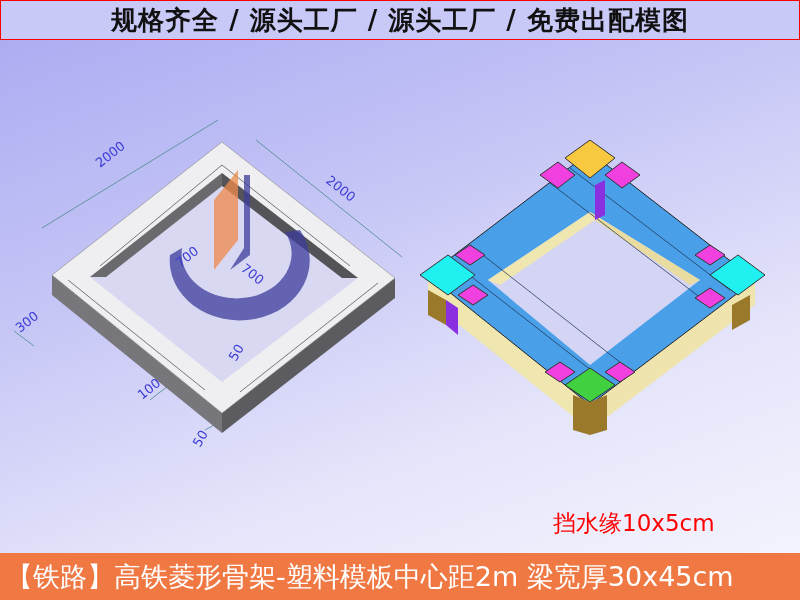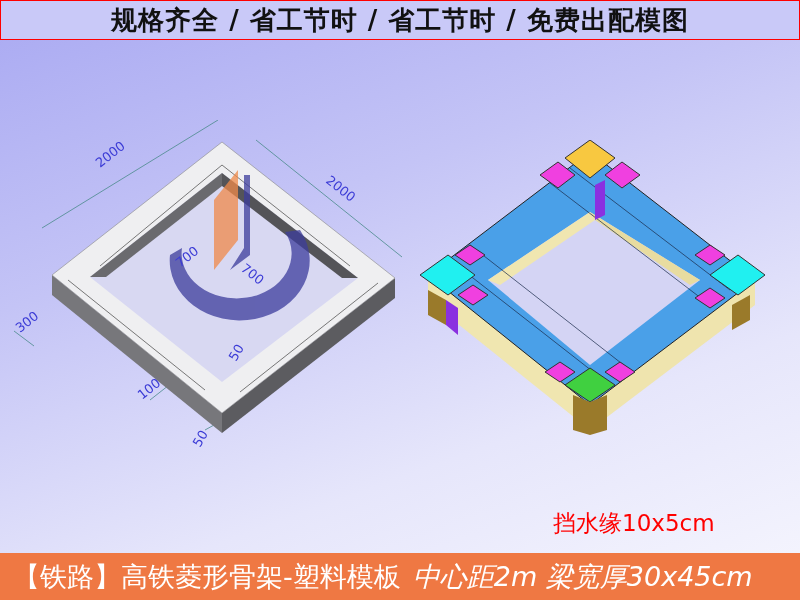--- a/index.html
+++ b/index.html
@@ -3,32 +3,32 @@
 <meta charset="utf-8">
 <style>
   html,body{margin:0;padding:0;}
   body{width:800px;height:600px;position:relative;overflow:hidden;
     font-family:"DejaVu Sans",sans-serif;
     background:linear-gradient(160deg,#a9a9f2 0%,#c4c4f6 35%,#e6e6fb 70%,#f6f6fe 100%);}
   .top-banner{position:absolute;left:0;top:0;width:798px;height:38px;border:1px solid #ff0000;
     background:#c9c9f8;display:flex;align-items:center;justify-content:center;}
   .top-banner span{font-size:26px;font-weight:bold;color:#111;letter-spacing:1px;}
   .bottom-banner{position:absolute;left:0;top:553px;width:800px;height:47px;background:#ef7843;
-    display:flex;align-items:center;padding-left:13px;box-sizing:border-box;}
+    display:flex;align-items:center;padding-left:6px;box-sizing:border-box;}
   .bottom-banner span{font-size:27px;color:#fff;}
-  .bottom-banner .ital{font-style:italic;margin-left:12px;}
+  .bottom-banner .ital{}
   .note{position:absolute;left:553px;top:508px;font-size:23px;color:#ff0000;}
   svg{position:absolute;}
   .dim{font-family:"DejaVu Sans",sans-serif;font-size:13px;fill:#3b3bd6;}
 </style>
 </head>
 <body>
 
 <div class="top-banner">
-  <span>规格齐全 / 省工节时 / 省工节时 / 免费出配模图</span>
+  <span>规格齐全 / 源头工厂 / 源头工厂 / 免费出配模图</span>
 </div>
 
 <svg width="420" height="340" style="left:0;top:120px" viewBox="0 0 420 340">
 
   <g stroke="#4a8a8a" stroke-width="0.8" fill="none">
     <line x1="42" y1="108" x2="218" y2="0"></line>
     <line x1="256" y1="20" x2="402" y2="137"></line>
     <line x1="14" y1="211" x2="34" y2="226"></line>
     <line x1="150" y1="280" x2="220" y2="225"></line>
     <line x1="205" y1="310" x2="250" y2="285"></line>

